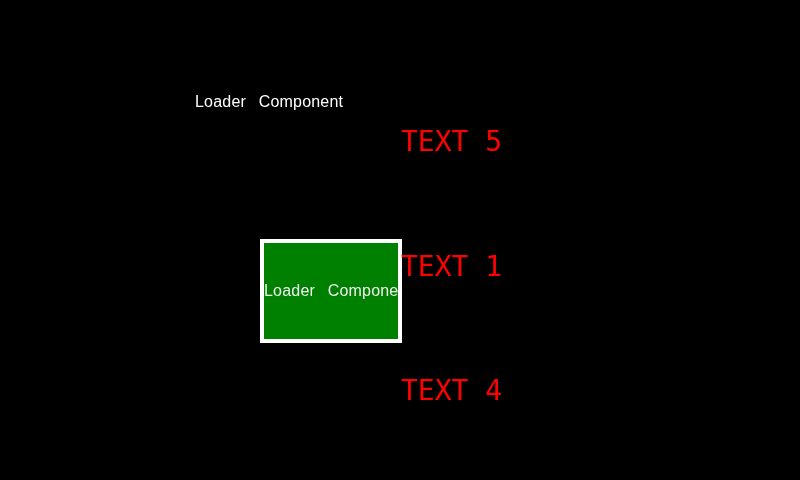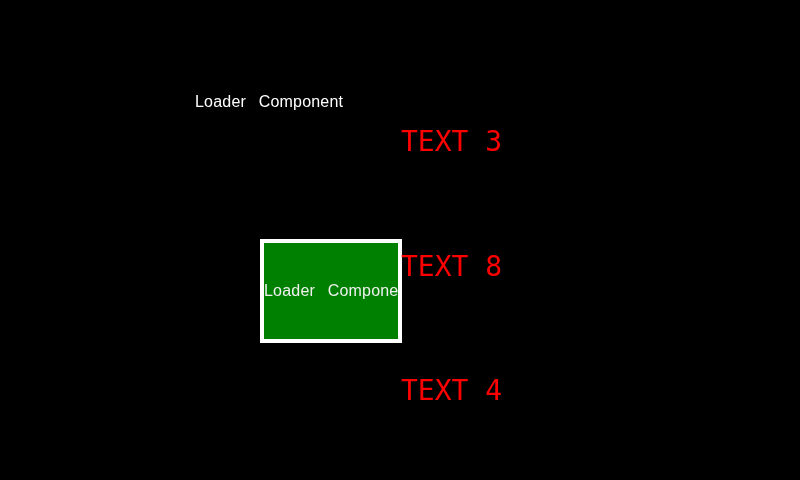--- a/index.html
+++ b/index.html
@@ -56,22 +56,22 @@
 </head>
 <body style="background: rgb(0, 0, 0);">
 
 <div class="top-label" style="color: rgb(255, 255, 255);">Loader Component</div>
 
 <div class="loader-box" style="background-color: rgb(0, 128, 0);">
   <span class="box-label" style="color: rgb(240, 240, 240);">Loader Component</span>
 </div>
 
 <div class="text-list">
-  <div class="list-item" style="color: rgb(255, 0, 0);">TEXT 3</div>
-  <div class="list-item" style="color: rgb(255, 0, 0);">TEXT 8</div>
+  <div class="list-item" style="color: rgb(255, 0, 0);">TEXT 5</div>
+  <div class="list-item" style="color: rgb(255, 0, 0);">TEXT 1</div>
   <div class="list-item" style="color: rgb(255, 0, 0);">TEXT 4</div>
   
   
   
   
   
   
   
 </div>
 

